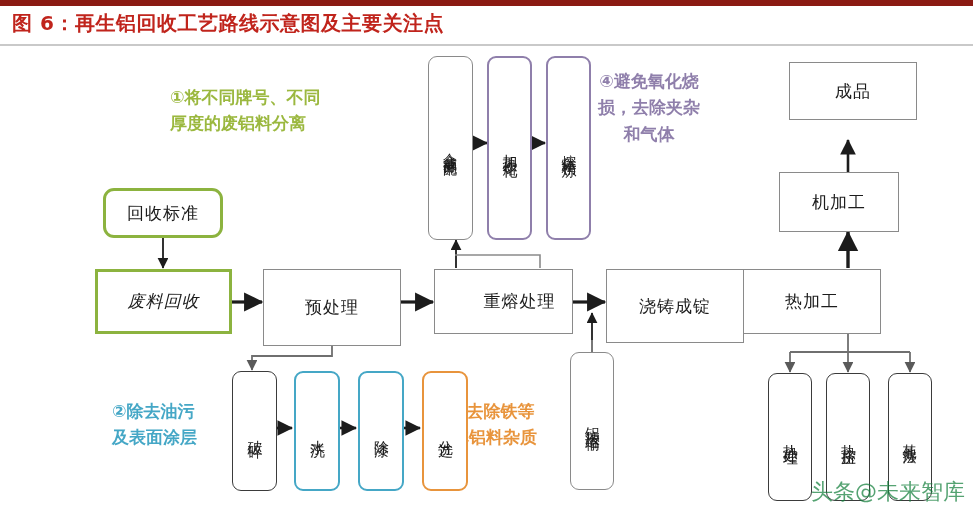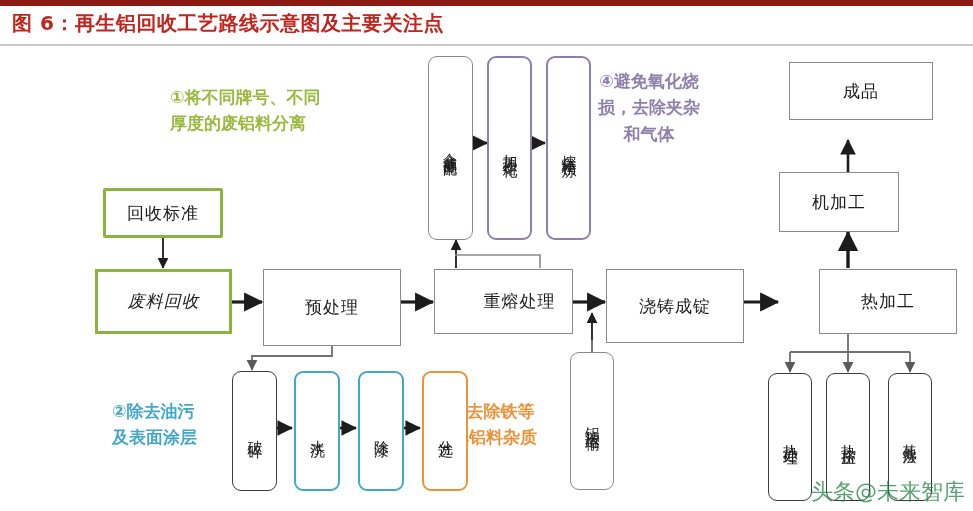--- a/index.html
+++ b/index.html
@@ -20,21 +20,21 @@
   .node.v{writing-mode:vertical-rl;text-orientation:upright;font-size:15px;letter-spacing:3px;
           line-height:1;}
   .node.v-sm{writing-mode:vertical-rl;text-orientation:upright;font-size:14px;letter-spacing:2px;line-height:1;}
 
   .b-gray{border:1.6px solid #8a8a8a;}
   .b-dark{border:1.6px solid #3b3b3b;}
   .b-green{border:3px solid #8cb33f;}
   .b-blue{border:2.4px solid #45a7c6;}
   .b-orange{border:2.4px solid #e8943c;}
   .b-purple{border:2.4px solid #8f7fab;}
-  .r10{border-radius:2px;}
+  .r10{border-radius:11px;}
   .r8{border-radius:9px;}
 
   
   .anno{position:absolute;font-family:"DejaVu Sans",sans-serif;font-weight:bold;
         line-height:1.55;white-space:pre-line;}
   .anno.green{color:#9bb83f;font-size:17px;}
   .anno.purple{color:#8f7fab;font-size:17px;}
   .anno.blue{color:#45a7c6;font-size:17px;}
   .anno.orange{color:#e8943c;font-size:17px;}
 
@@ -120,29 +120,29 @@
   </div>
 
   <div class="node h b-gray" style="left:434px;top:269px;width:139px;height:65px;padding-left:32px;">
     <span>重熔处理</span>
   </div>
 
   <div class="node h b-gray" style="left:606px;top:269px;width:138px;height:74px;">
     <span>浇铸成锭</span>
   </div>
 
-  <div class="node h b-gray" style="left:819px;top:269px;width:138px;height:65px;font-family:Liberation Mono, monospace;">
+  <div class="node h b-gray" style="left:743px;top:269px;width:138px;height:65px;font-family:Liberation Mono, monospace;">
     <span>热加工</span>
   </div>
 
   <div class="node h b-gray" style="left:779px;top:172px;width:120px;height:60px;">
     <span>机加工</span>
   </div>
 
-  <div class="node h b-gray" style="left:789px;top:62px;width:144px;height:58px;">
+  <div class="node h b-gray" style="left:789px;top:62px;width:128px;height:58px;">
     <span>成品</span>
   </div>
 
   <div class="node v b-dark r8" style="left:232px;top:371px;width:45px;height:120px;">
     <span>破碎</span>
   </div>
   <div class="node v b-blue r8" style="left:294px;top:371px;width:46px;height:120px;">
     <span>水洗</span>
   </div>
   <div class="node v b-blue r8" style="left:358px;top:371px;width:46px;height:120px;">

